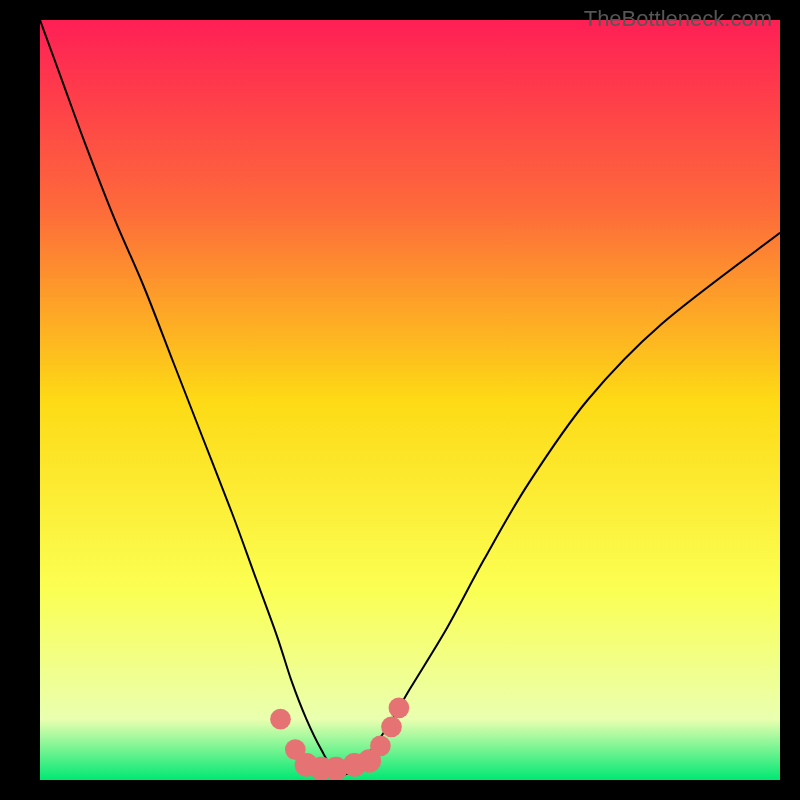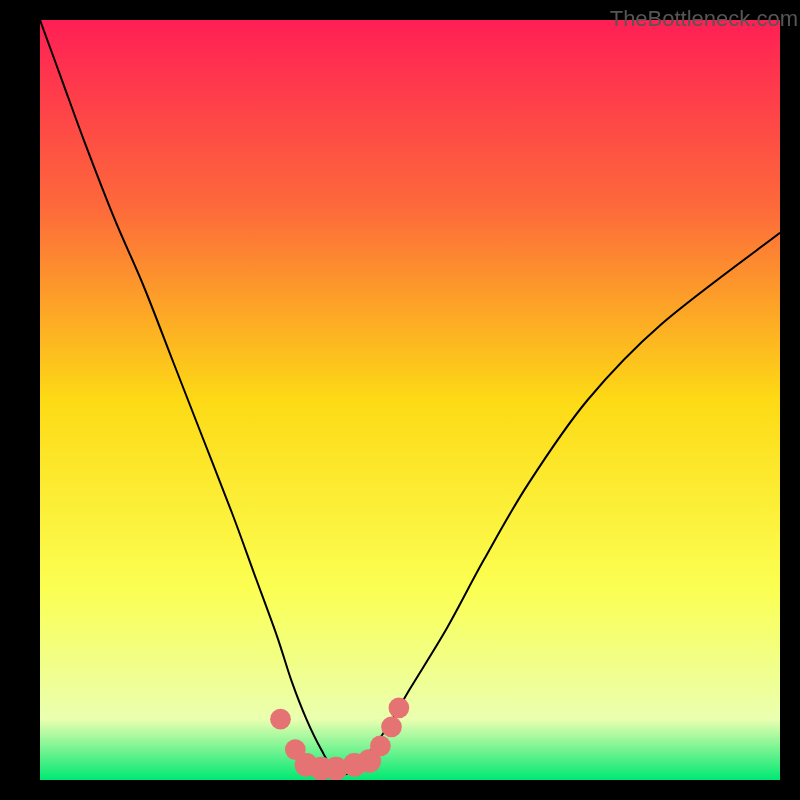--- a/index.html
+++ b/index.html
@@ -19,21 +19,21 @@
     height: 760px;
   }
   .plot-area svg {
     display: block;
     width: 740px;
     height: 760px;
   }
   .watermark {
     position: absolute;
     top: 6px;
-    right: 2px;
+    right: 28px;
     font-family: Arial, Helvetica, sans-serif;
     font-size: 22px;
     font-weight: 400;
     color: #565656;
     letter-spacing: 0px;
     margin-left: 8px;
   }
 </style>
 </head>
 <body>

